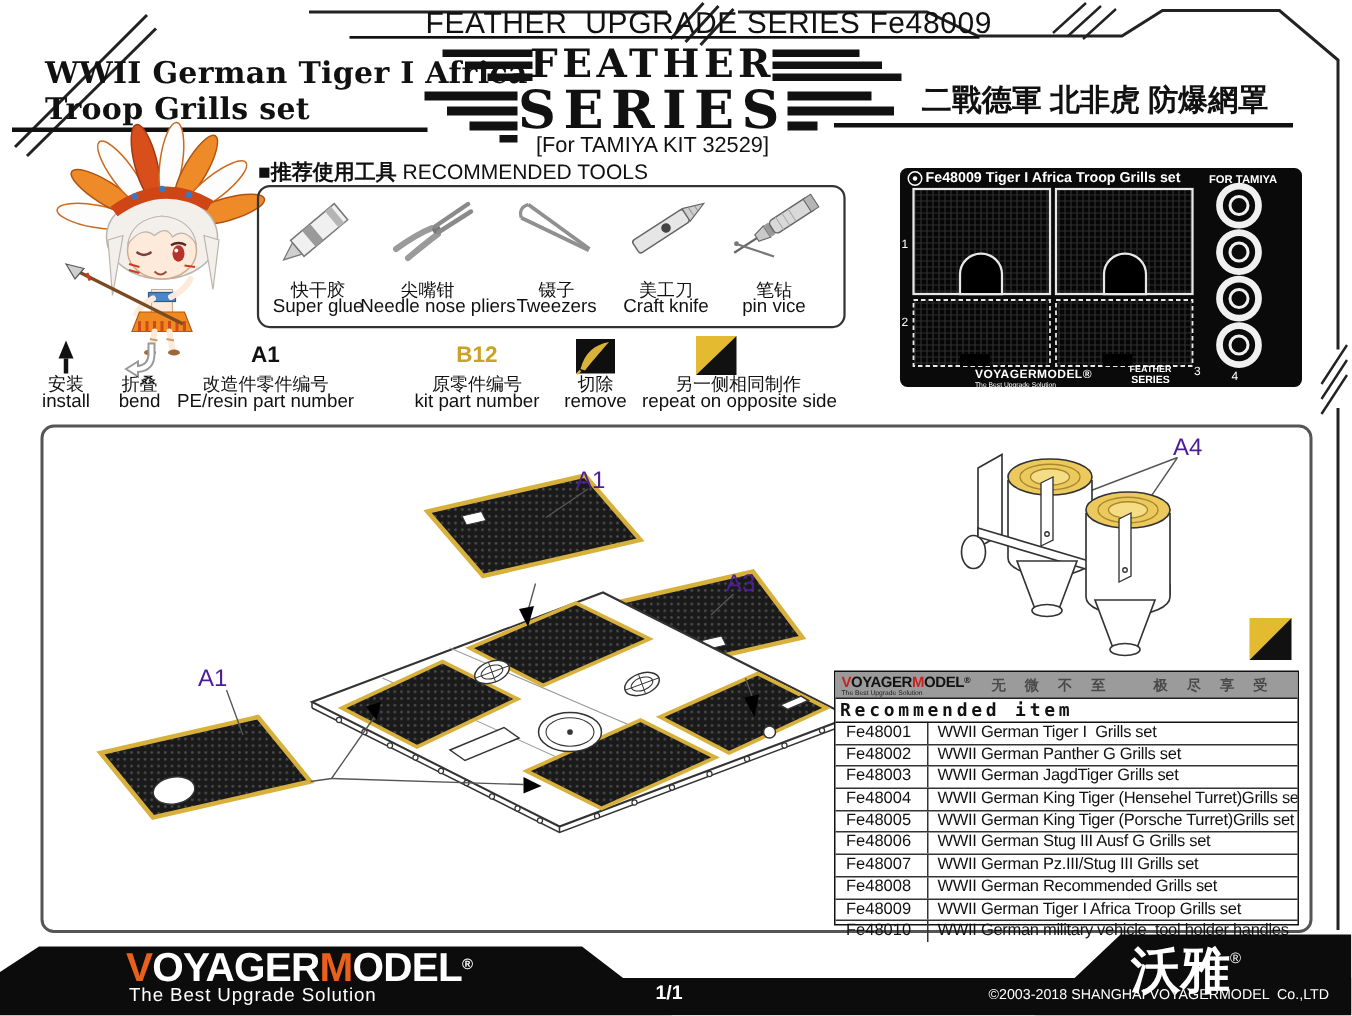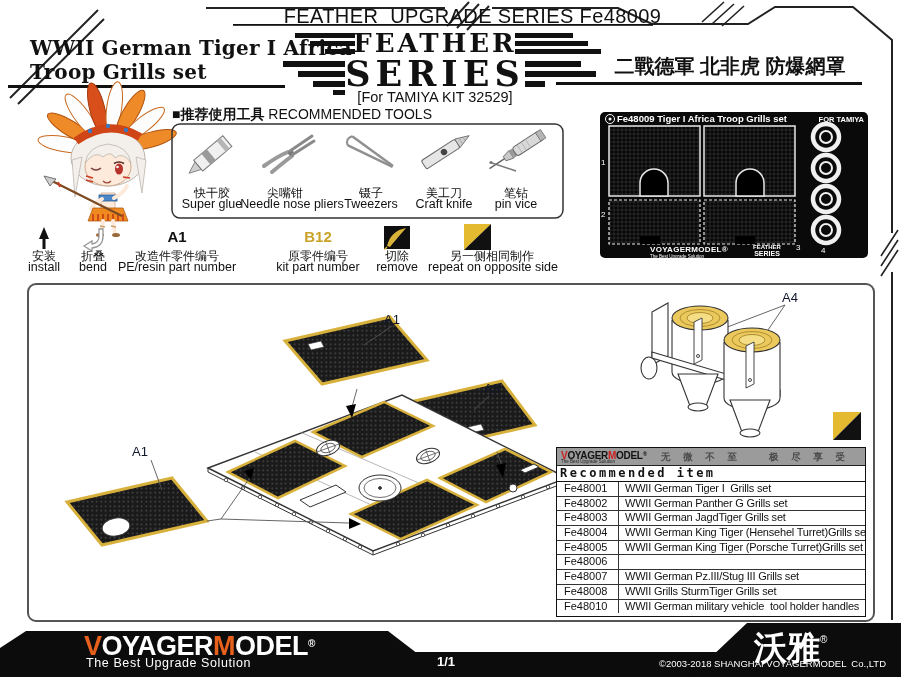--- a/index.html
+++ b/index.html
@@ -20,27 +20,27 @@
   
   .tools-heading{left:172px;top:106px;font-size:14px;}
   .tool-cn{top:185px;width:84px;font-size:12px;text-align:center;}
   .tool-en{top:197px;width:130px;font-size:12.5px;text-align:center;}
   
   .leg-cn{top:248px;font-size:12px;text-align:center;}
   .leg-en{top:260px;font-size:12.5px;text-align:center;}
   .leg-sym{top:228px;font-size:15px;font-weight:900;text-align:center;}
   
   .photo-label{left:617px;top:113px;width:200px;font-size:9.5px;font-weight:700;color:#fff;}
-  .photo-brandnote{left:806px;top:115px;width:58px;font-size:7.5px;font-weight:800;color:#fff;text-align:right;}
+  .photo-brandnote{left:806px;top:115px;width:58px;font-size:7.5px;font-weight:800;color:#fff;}
   .photo-num{font-size:8px;color:#fff;}
   .photo-brand{left:650px;top:245px;font-size:8px;font-weight:900;color:#fff;letter-spacing:.3px;}
   .photo-tag{left:650px;top:254px;font-size:4.5px;color:#fff;}
   .photo-series{color:#fff;font-weight:900;text-align:center;width:46px;left:744px;}
   
-  .part-label{font-size:13px;color:#0f172a;width:34px;}
+  .part-label{font-size:16px;color:#4c1d95;width:34px;}
   
   .rtable{left:556px;top:447px;width:310px;height:170px;z-index:3;border:1.5px solid #111;box-sizing:border-box;background:#fff;}
   .rt-head{height:17px;background:#9b9b9b;position:relative;border-bottom:1px solid #222;}
   .rt-logo{position:absolute;left:4px;top:1px;font-size:10px;font-weight:900;letter-spacing:-.3px;color:#111;line-height:10px;}
   .rt-tag{position:absolute;left:4px;top:11px;font-size:4.5px;color:#222;}
   .rt-cn{position:absolute;top:3px;font-size:9.5px;font-weight:700;color:#4a4a4a;letter-spacing:5px;}
   .rt-sub{height:15px;border-bottom:1px solid #111;font-family:"DejaVu Sans Mono","Liberation Mono",monospace;font-size:12px;font-weight:700;letter-spacing:2.5px;line-height:14px;padding-left:3px;}
   .trow{display:flex;height:13.7px;border-bottom:1px solid #333;}
   .trow:last-child{border-bottom:none;}
   .tcode{width:62px;border-right:1px solid #333;font-size:11px;line-height:13.5px;padding-left:7px;box-sizing:border-box;}
@@ -426,28 +426,33 @@
   <div class="trow">
         <div class="tcode">Fe48004</div>
         <div class="tdesc">WWII German King Tiger (Hensehel Turret)Grills set</div>
       </div>
   <div class="trow">
         <div class="tcode">Fe48005</div>
         <div class="tdesc">WWII German King Tiger (Porsche Turret)Grills set</div>
       </div>
   <div class="trow">
         <div class="tcode">Fe48006</div>
+        <div class="tdesc">WWII German Stug III Ausf G Grills set</div>
       </div>
   <div class="trow">
         <div class="tcode">Fe48007</div>
         <div class="tdesc">WWII German Pz.III/Stug III Grills set</div>
       </div>
   <div class="trow">
         <div class="tcode">Fe48008</div>
-        <div class="tdesc">WWII Grills SturmTiger Grills set</div>
+        <div class="tdesc">WWII German Recommended Grills set</div>
+      </div>
+  <div class="trow">
+        <div class="tcode">Fe48009</div>
+        <div class="tdesc">WWII German Tiger I Africa Troop Grills set</div>
       </div>
   <div class="trow">
         <div class="tcode">Fe48010</div>
         <div class="tdesc">WWII German military vehicle  tool holder handles</div>
       </div>
 </div>
 
 <div class="txt f-brand"><span class="f-orange">V</span><span>OYAGER</span><span class="f-orange">M</span><span>ODEL</span><span class="f-reg">®</span></div>
 <div class="txt f-tag">The Best Upgrade Solution</div>
 <div class="txt f-page">1/1</div>

